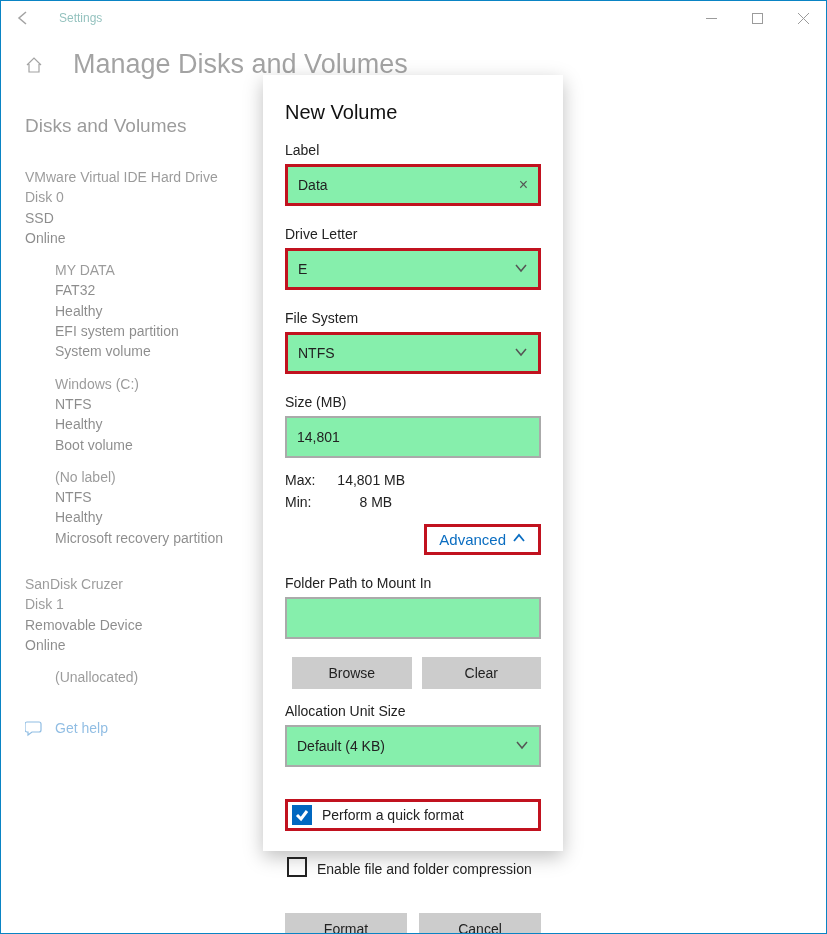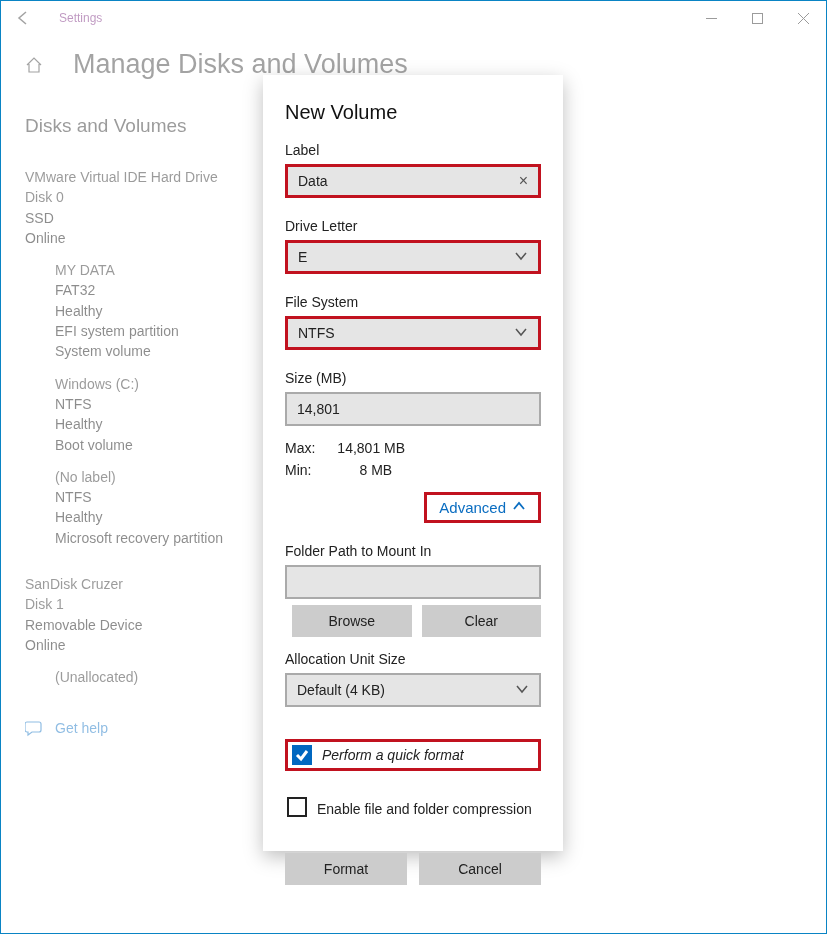--- a/index.html
+++ b/index.html
@@ -23,21 +23,21 @@
     top: 0; left: 0; right: 0;
     height: 34px;
     display: flex;
     align-items: center;
     justify-content: space-between;
     padding-left: 14px;
   }
   .titlebar-left { display: flex; align-items: center; gap: 28px; }
   .back-arrow { width: 16px; height: 16px; }
   .back-arrow svg { width: 16px; height: 16px; }
-  .title-text { font-size: 12px; color: #701a75; font-weight: 400; }
+  .title-text { font-size: 12px; color: #0f766e; font-weight: 400; }
   .win-controls { display: flex; }
   .win-btn { width: 46px; height: 32px; display: flex; align-items: center; justify-content: center; }
   .win-btn svg { width: 11px; height: 11px; stroke: #222; }
 
   
   .page-header {
     position: absolute;
     top: 48px;
     left: 24px;
     display: flex;
@@ -86,23 +86,23 @@
     height: 776px;
     background: #fff;
     box-shadow: 0 6px 18px rgba(0,0,0,0.25);
     z-index: 10;
     padding: 26px 22px 22px 22px;
   }
   .dlg-title { font-size: 20px; font-weight: 500; color: #111; margin-bottom: 18px; }
   .fld-label { font-size: 14px; color: #222; margin-bottom: 6px; }
   .ctrl {
     width: 256px;
-    height: 34px;
+    height: 42px;
     border: 2px solid #777;
-    background: #e5e5e5;
+    background: #86efac;
     padding: 0 10px;
     font-size: 14px;
     color: #222;
     display: flex; align-items: center; justify-content: space-between;
   }
   .ctrl.gray { border: 2px solid #aaa; }
   .group { margin-bottom: 20px; }
   .red-box { border: 3px solid #c1121f !important; }
   .clear-x { font-size: 16px; color: #555; }
   .chev-down svg { width: 14px; height: 14px; stroke:#555; fill:none; }
@@ -118,24 +118,24 @@
     background:#fff;
   }
   .chev-up svg { width:14px; height:14px; stroke:#0a6dc1; fill:none; }
   .btn-gray {
     background: #ccc;
     border: none;
     height: 32px;
     font-size: 14px;
     color: #222;
   }
-  .two-btns { display:flex; justify-content:space-between; margin-top:6px; gap: 10px; margin-bottom:14px;padding-left:7px;}
+  .two-btns { display:flex; justify-content:space-between; margin-top:18px; gap: 10px; margin-bottom:14px;padding-left:7px;}
   .two-btns .btn-gray { width: 120px; }
   .cb-row { display:flex; align-items:center; gap: 10px; font-size:14px; color:#222; padding: 6px 2px; }
-  .cb-row.red-box { border:3px solid #c1121f; padding: 3px 4px; font-style: italic;}
+  .cb-row.red-box { border:3px solid #c1121f; padding: 3px 4px;}
   .cb { width:20px; height:20px; border: 2px solid #222; display:flex; align-items:center; justify-content:center; flex-shrink:0;}
   .cb.checked { background:#0067c0; border-color:#0067c0; }
   .cb.checked svg { width:14px; height:14px; stroke:#fff; stroke-width:3; fill:none; }
   .final-btns { display:flex; justify-content:space-between; margin-top:30px; gap:10px;}
   .final-btns .btn-gray { width: 122px; }
   
   .ctrl-input { border:none; outline:none; font-size:14px; flex:1; color:#222; background:transparent; }
 </style>
 </head>
 <body>

